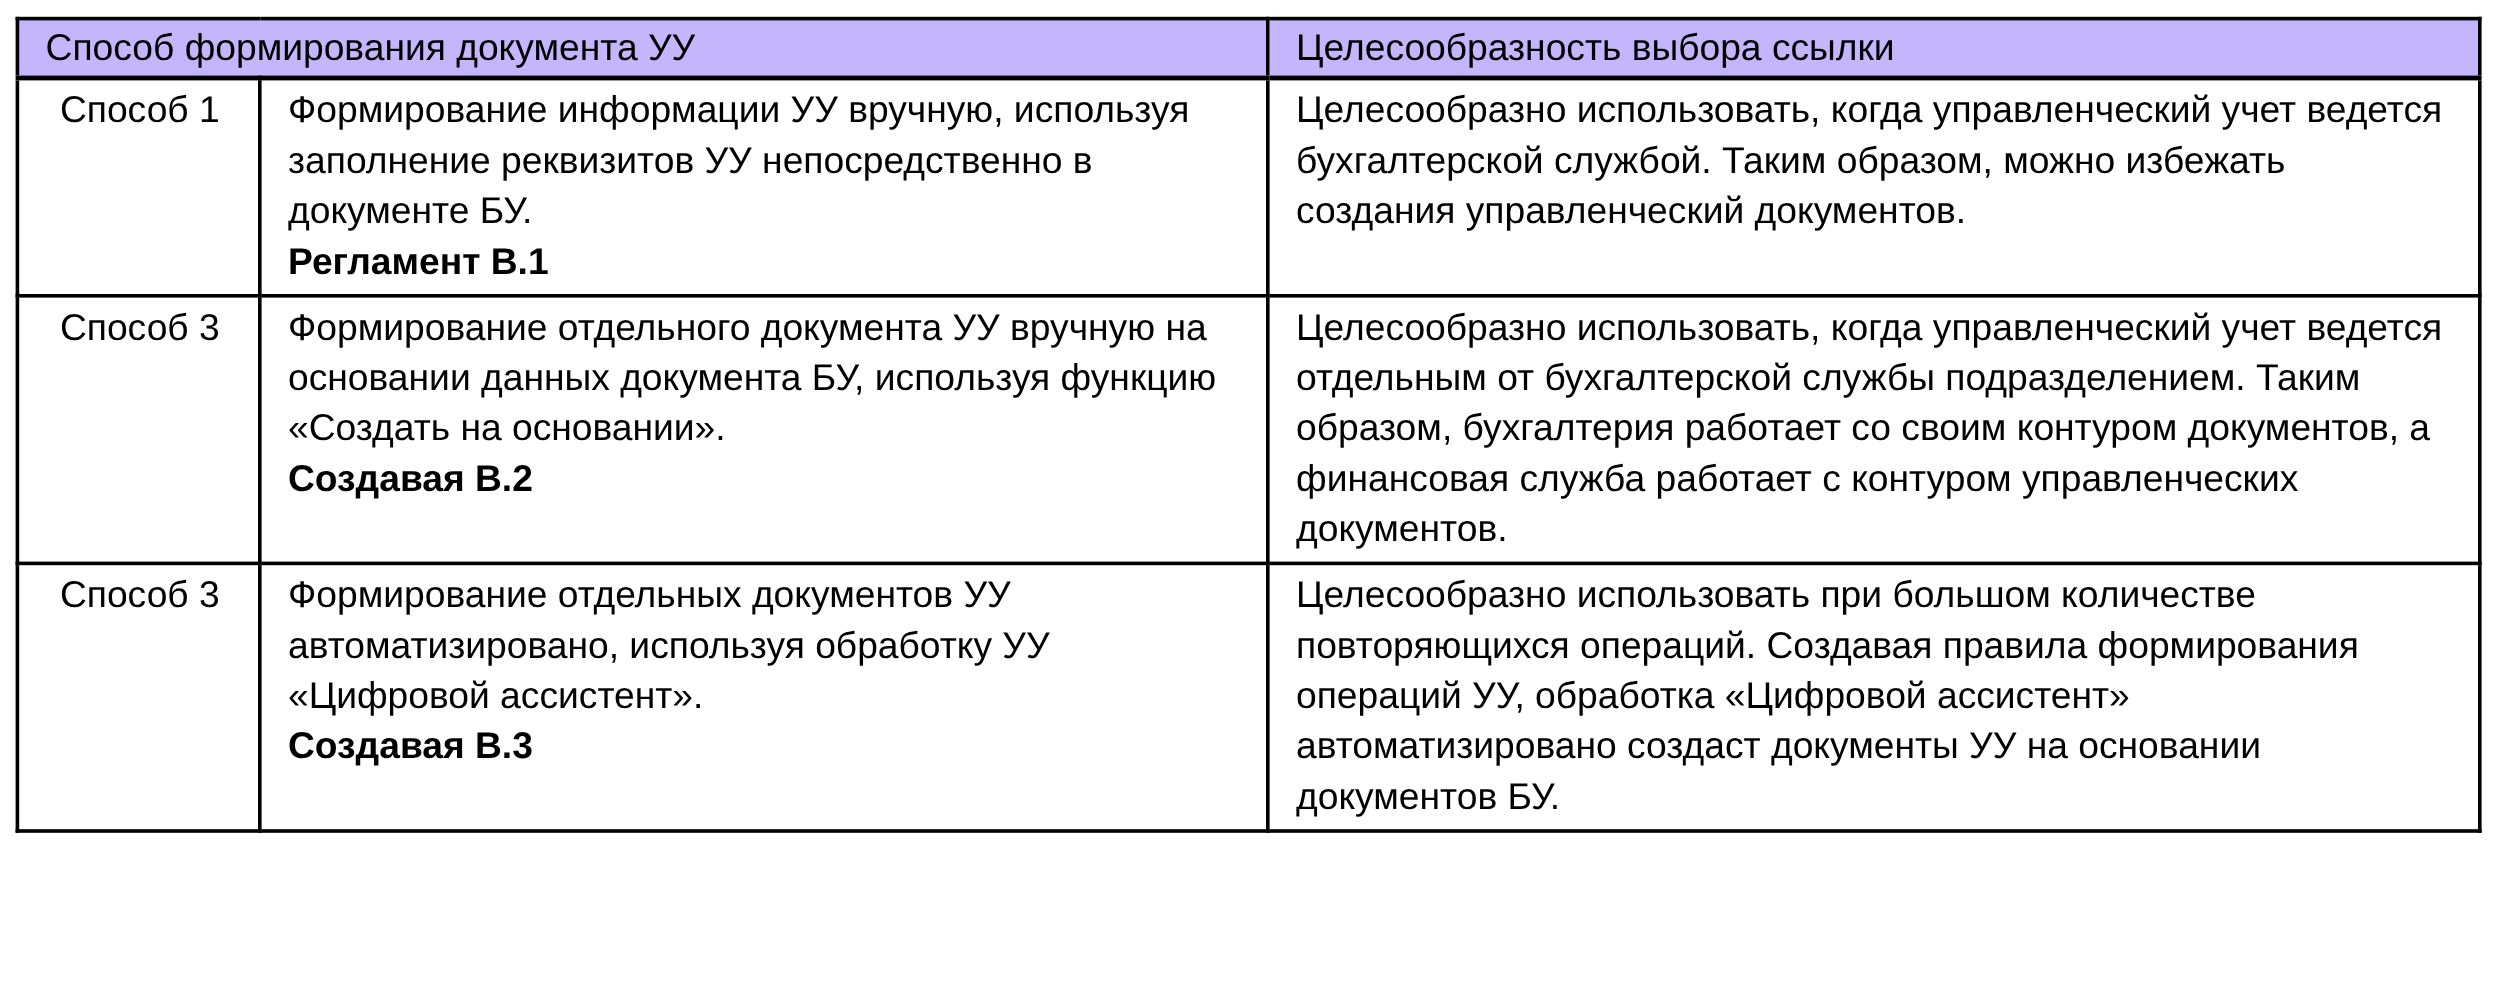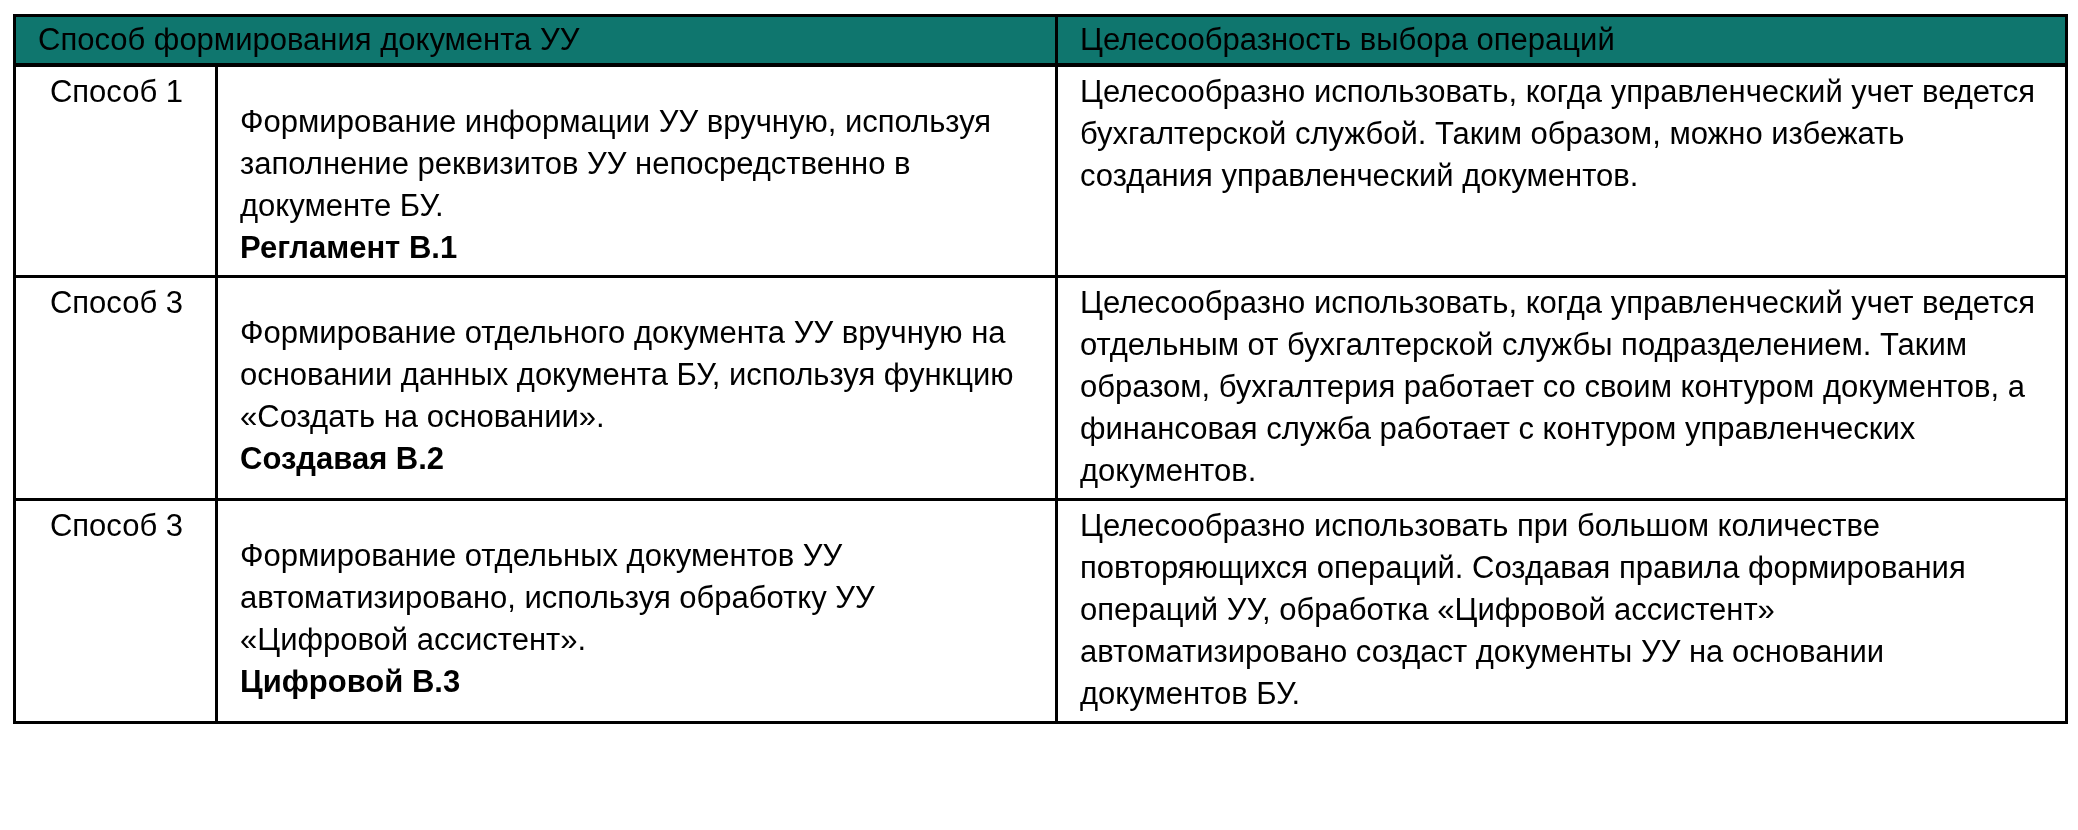--- a/index.html
+++ b/index.html
@@ -29,58 +29,57 @@
     color: #000000;
   }
   table.doc-table th,
   table.doc-table td {
     border: 3px solid #000000;
     vertical-align: top;
     padding: 4px 20px 6px 22px;
     overflow: hidden;
   }
   table.doc-table thead th {
-    background: #0f766e;
+    background: #c4b5fd;
     font-weight: normal;
     text-align: left;
     height: 40px;
     vertical-align: middle;
     border-bottom-width: 4px;
     padding-top: 2px;
     padding-bottom: 2px;
   }
   td.method-cell {
     text-align: center;
     padding-left: 8px;
     padding-right: 8px;
   }
   .desc-text {
     display: block;
-    margin-top: 30px;
   }
   .regulation-label {
     display: block;
     font-weight: bold;
     text-align: left;
   }
 </style>
 </head>
 <body>
 
 <div class="doc-table-wrap">
   <table class="doc-table">
     <colgroup>
       <col style="width:202px">
       <col style="width:840px">
       <col style="width:1010px">
     </colgroup>
     <thead>
       <tr>
         <th colspan="2">Способ формирования документа УУ</th>
-        <th>Целесообразность выбора операций</th>
+        <th>Целесообразность выбора ссылки</th>
       </tr>
     </thead>
     <tbody>
       <tr>
         <td class="method-cell">Способ 1</td>
         <td>
           <span class="desc-text">Формирование информации УУ вручную, используя заполнение реквизитов УУ непосредственно в документе БУ.</span>
           <span class="regulation-label">Регламент В.1</span>
         </td>
         <td>Целесообразно использовать, когда управленческий учет ведется бухгалтерской службой. Таким образом, можно избежать создания управленческий документов.</td>
@@ -90,19 +89,19 @@
         <td>
           <span class="desc-text">Формирование отдельного документа УУ вручную на основании данных документа БУ, используя функцию «Создать на основании».</span>
           <span class="regulation-label">Создавая В.2</span>
         </td>
         <td>Целесообразно использовать, когда управленческий учет ведется отдельным от бухгалтерской службы подразделением. Таким образом, бухгалтерия работает со своим контуром документов, а финансовая служба работает с контуром управленческих документов.</td>
       </tr>
       <tr>
         <td class="method-cell">Способ 3</td>
         <td>
           <span class="desc-text">Формирование отдельных документов УУ автоматизировано, используя обработку УУ «Цифровой ассистент».</span>
-          <span class="regulation-label">Цифровой В.3</span>
+          <span class="regulation-label">Создавая В.3</span>
         </td>
         <td>Целесообразно использовать при большом количестве повторяющихся операций. Создавая правила формирования операций УУ, обработка «Цифровой ассистент» автоматизировано создаст документы УУ на основании документов БУ.</td>
       </tr>
     </tbody>
   </table>
 </div>
 
 </body></html>

